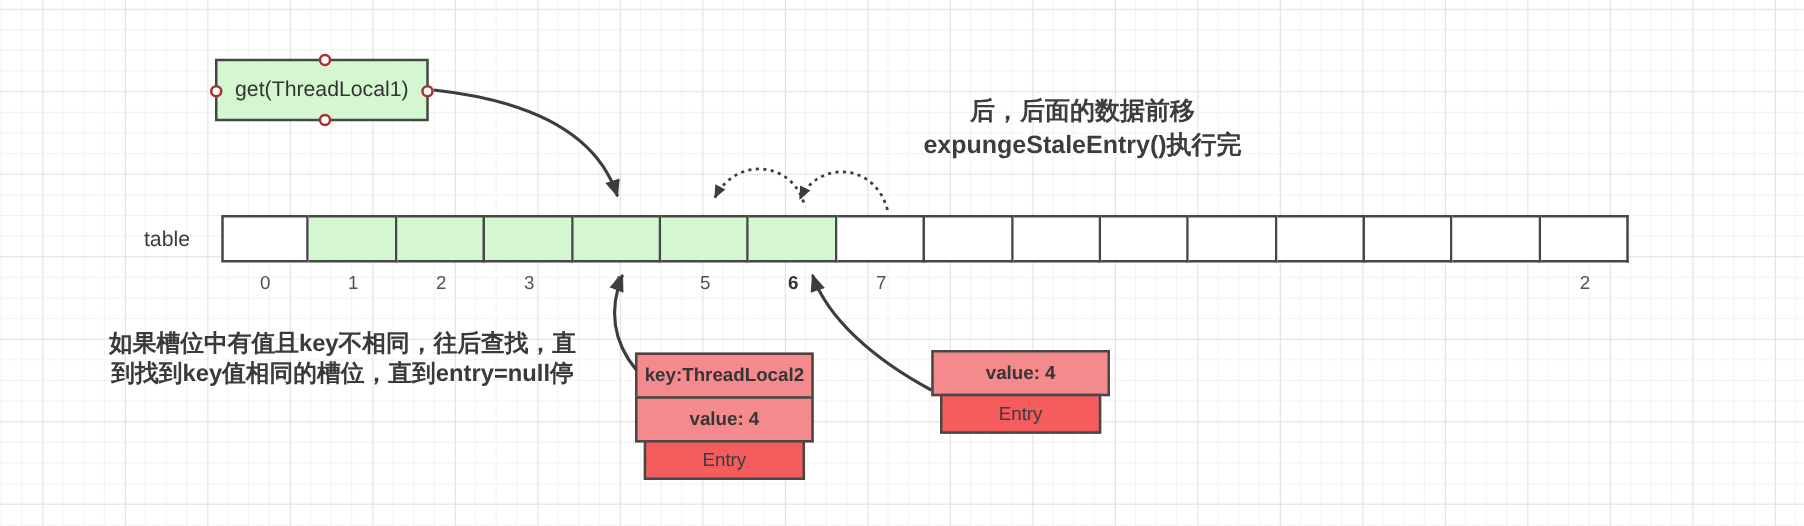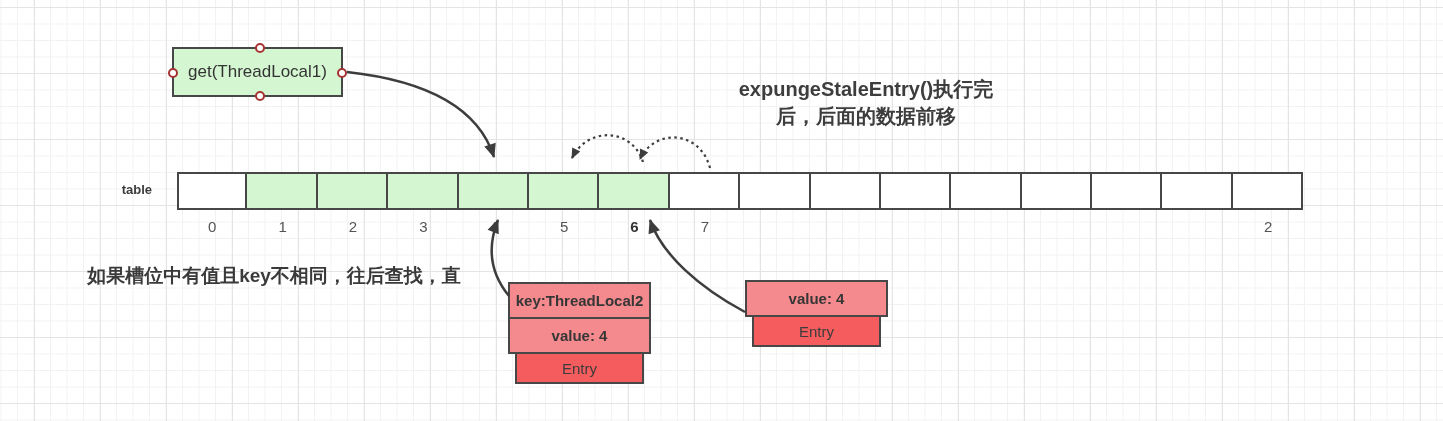--- a/index.html
+++ b/index.html
@@ -33,21 +33,21 @@
 
   
   .heading {
     position:absolute; left:640px; top:76px; width:452px;
     text-align:center; font-weight:bold; font-size:20px; line-height:27px; color:#3d3d3d;
   }
 
   
   .table-label {
     position:absolute; left:92px; top:182px; width:60px;
-    text-align:right; font-weight:bold; font-size:13px; color:#3d3d3d;
+    text-align:right; font-weight:normal; font-size:17px; color:#3d3d3d;
   }
   .cells { position:absolute; left:177px; top:172px; display:flex; }
   .cell  {
     width:70.4px; height:38px; background:#ffffff;
     border:2px solid #474747; border-left:none;
   }
   .cell:first-child { border-left:2px solid #474747; }
   .cell.green { background:#d4f7d1; }
   .idx-row { position:absolute; left:177px; top:218px; display:flex; }
   .idx {
@@ -87,22 +87,22 @@
 
   <div class="get-box">
     <span>get(ThreadLocal1)</span>
     <span class="cpoint cp-top"></span>
     <span class="cpoint cp-bottom"></span>
     <span class="cpoint cp-left"></span>
     <span class="cpoint cp-right"></span>
   </div>
 
   <div class="heading">
+    <div>后，后面的数据前移</div>
     <div>expungeStaleEntry()执行完</div>
-    <div>后，后面的数据前移</div>
   </div>
 
   <div class="table-label">table</div>
 
   <div class="cells">
     <div class="cell"></div>
     <div class="cell green"></div>
     <div class="cell green"></div>
     <div class="cell green"></div>
     <div class="cell green"></div>
@@ -133,20 +133,21 @@
     <div class="idx"></div>
     <div class="idx"></div>
     <div class="idx"></div>
     <div class="idx"></div>
     <div class="idx"></div>
     <div class="idx">2</div>
   </div>
 
   <div class="note">
     <div>如果槽位中有值且key不相同，往后查找，直</div>
+    <div>到找到key值相同的槽位，直到entry=null停</div>
   </div>
 
   <div class="entry entry-left">
     <div class="erow bold">key:ThreadLocal2</div>
     <div class="erow bold">value: 4</div>
     <div class="efoot">Entry</div>
   </div>
 
   <div class="entry entry-right">
     <div class="erow bold">value: 4</div>

